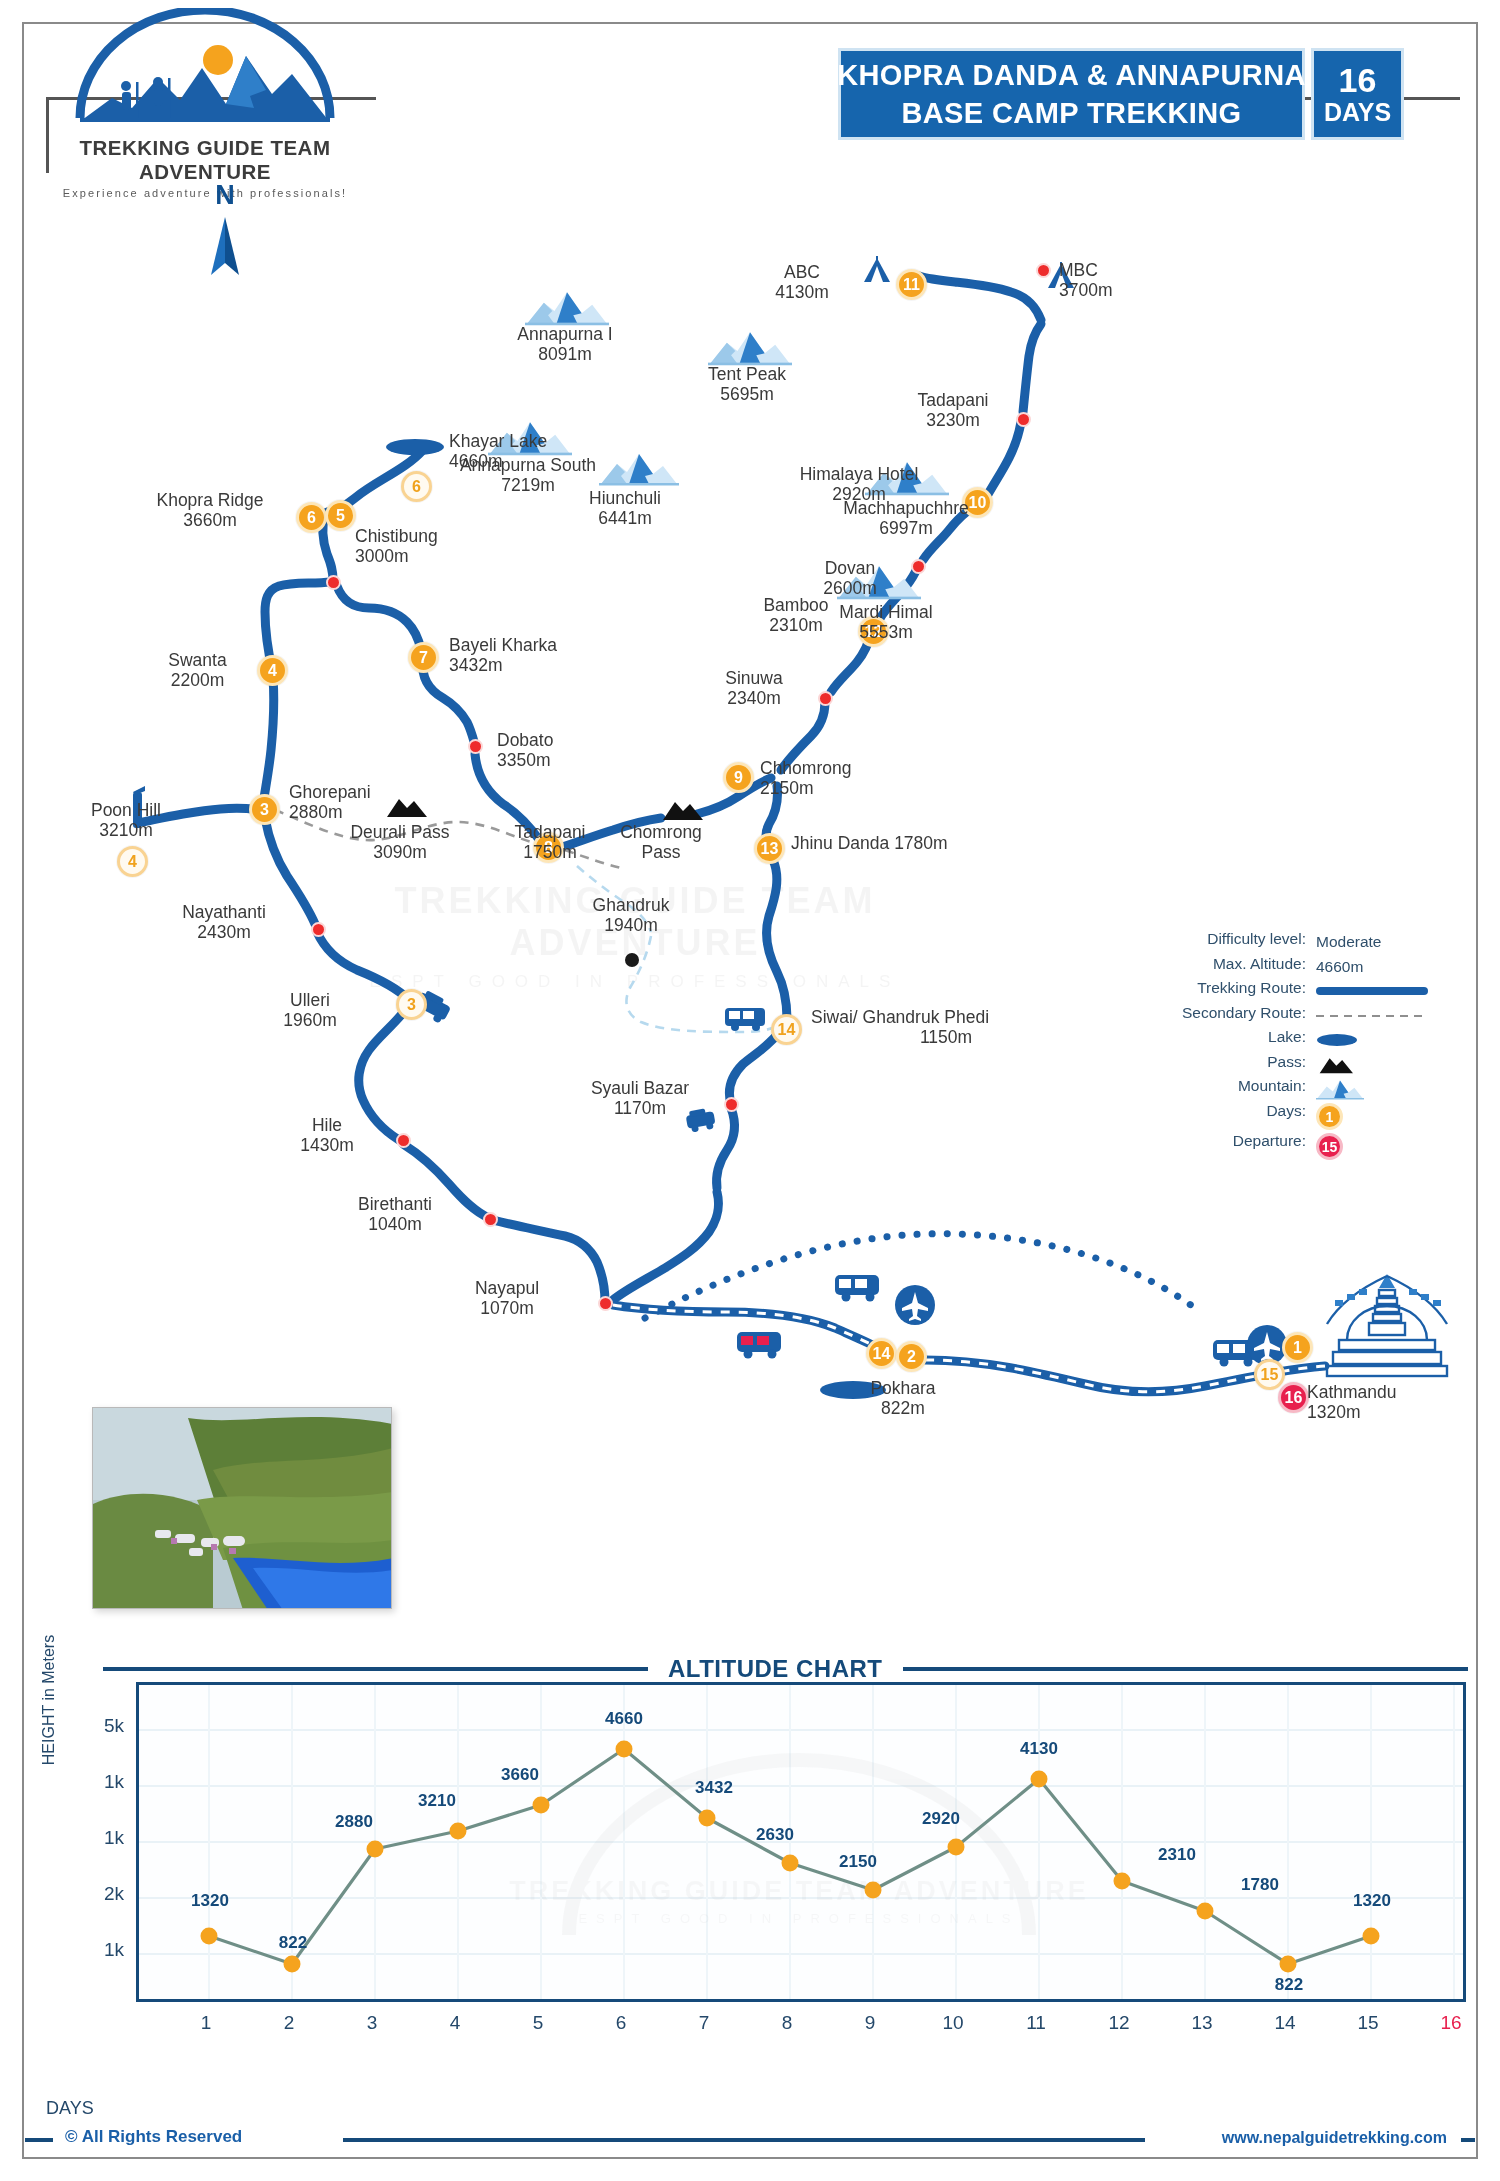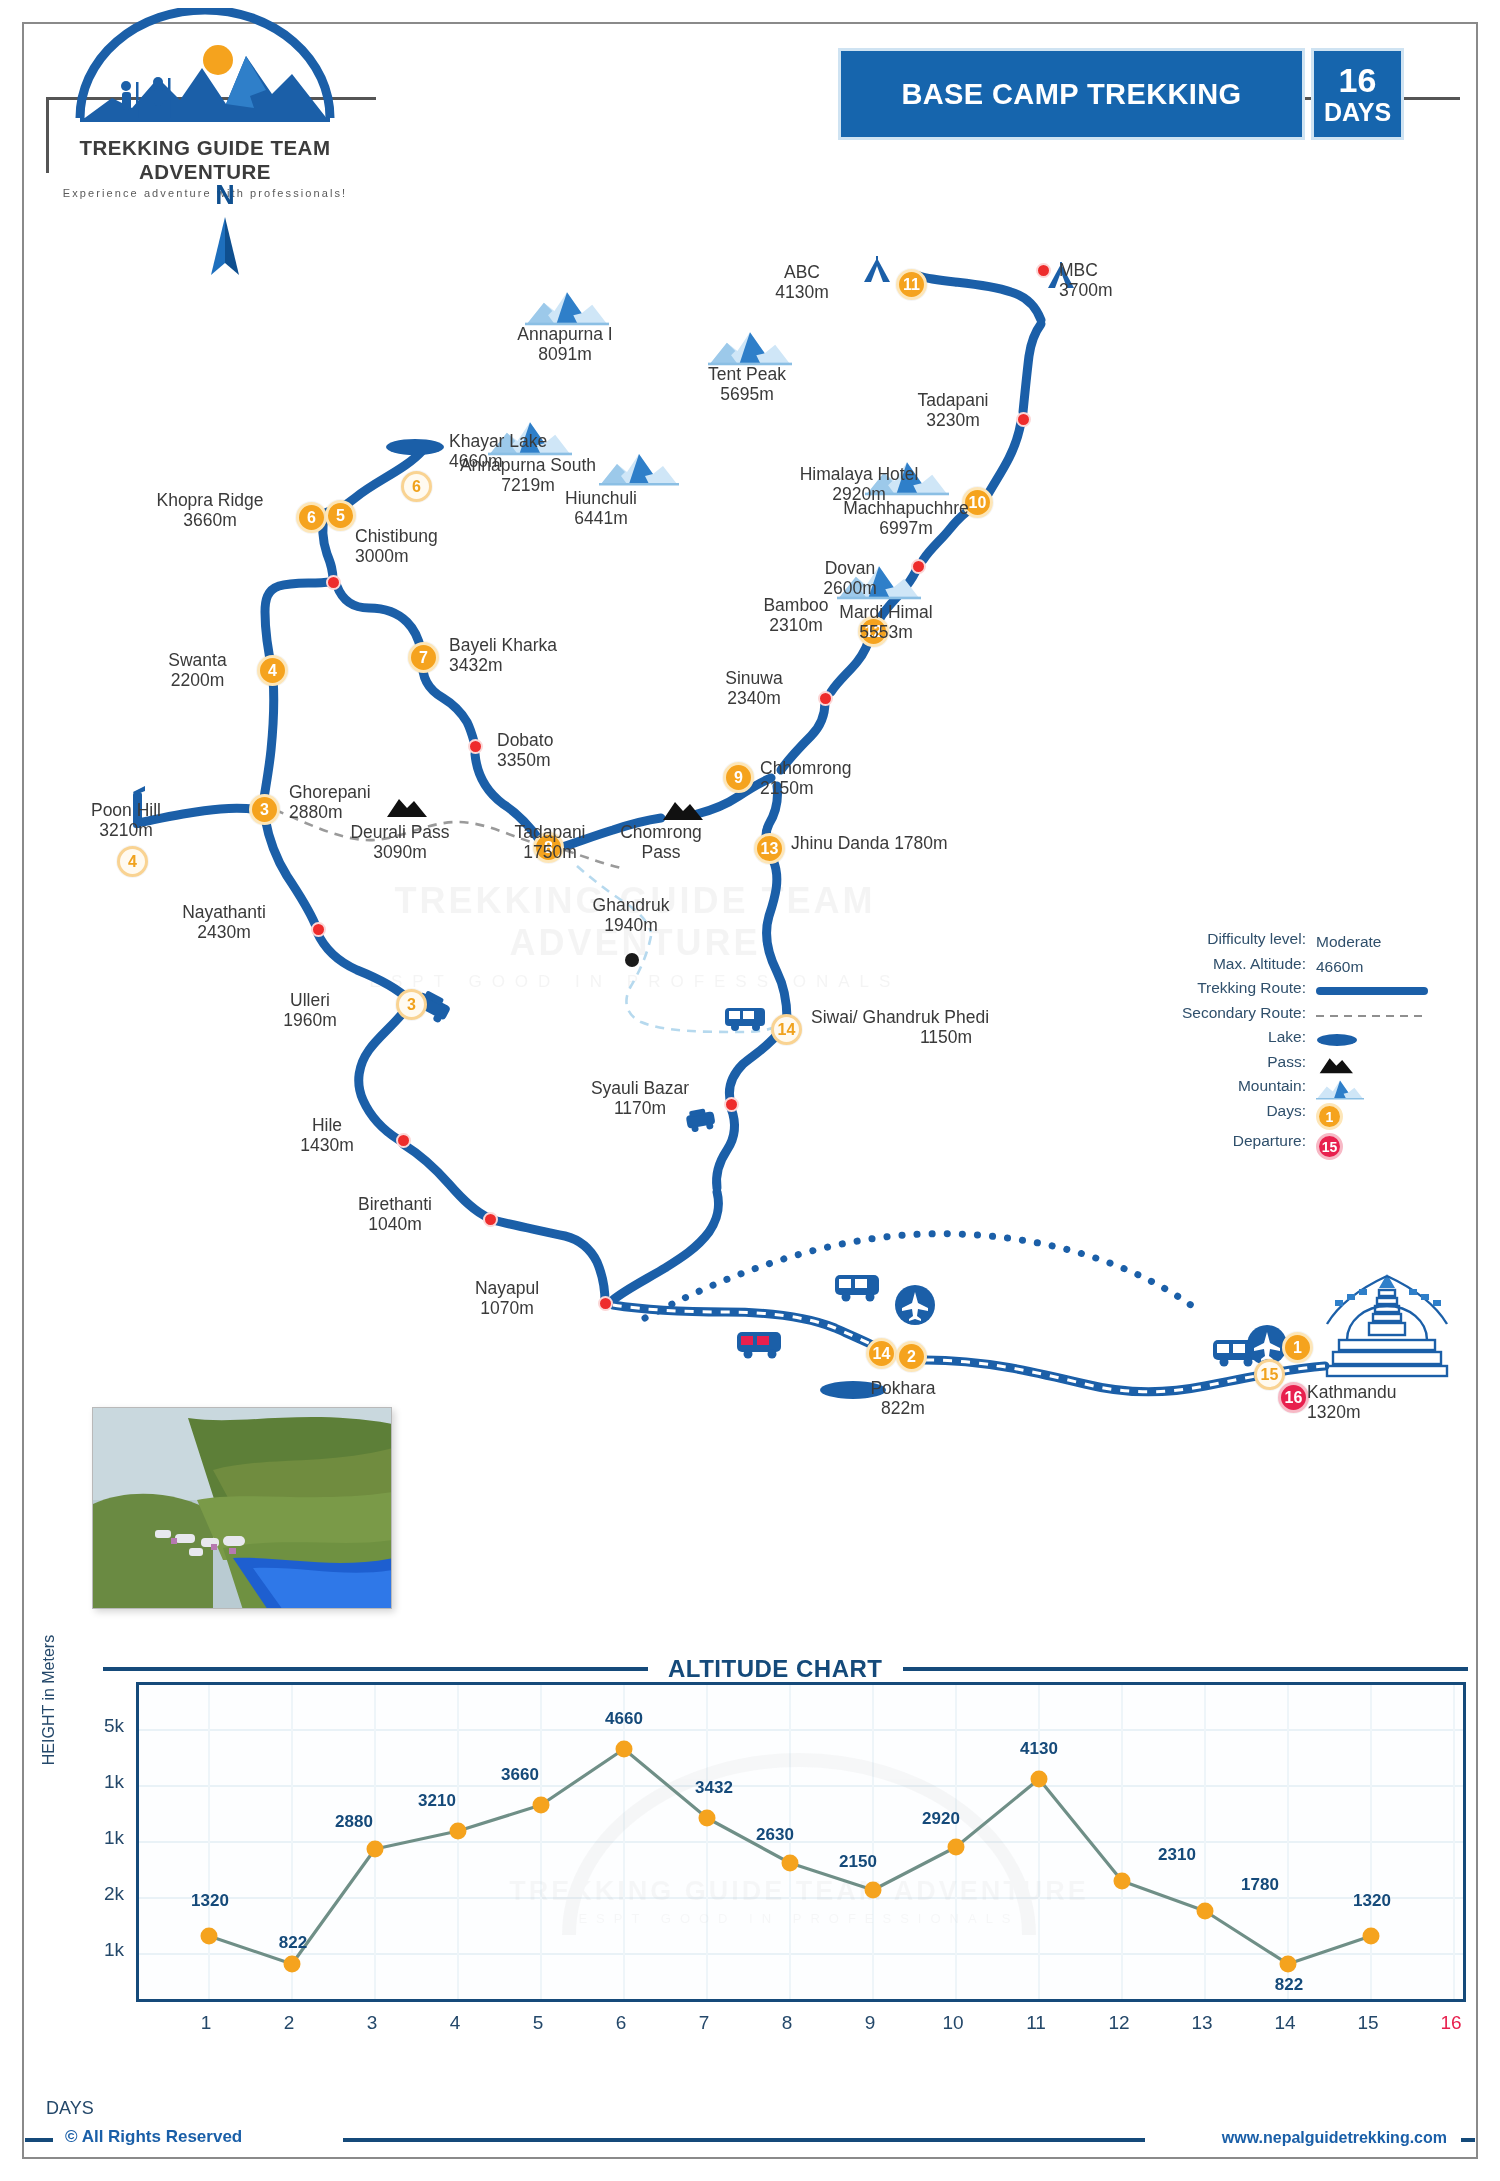--- a/index.html
+++ b/index.html
@@ -184,20 +184,21 @@
         <rect x="121" y="96" width="5" height="17"></rect>
       <rect x="128" y="70" width="2.5" height="44"></rect>
     </g>
     <rect x="40" y="110" width="250" height="4" fill="#1b5fa8"></rect>
   </svg>
   <div class="logo-title">TREKKING GUIDE TEAM ADVENTURE</div>
   <div class="logo-sub">Experience adventure with professionals!</div>
 </div>
 
 <div id="title-banner">
+  <div class="tline">KHOPRA DANDA &amp; ANNAPURNA</div>
   <div class="tline">BASE CAMP TREKKING</div>
 </div>
 <div id="days-badge">
   <div class="dnum">16</div>
   <div class="dlbl">DAYS</div>
 </div>
 
 <div id="map-area">
 
   <div id="watermark">
@@ -459,21 +460,21 @@
     <div>8091m</div>
   </div>
   <div class="mlabel" style="left:662px;top:214px;width:120px">
     <div>Tent Peak</div>
     <div>5695m</div>
   </div>
   <div class="mlabel" style="left:413px;top:305px;width:180px">
     <div>Annapurna South</div>
     <div>7219m</div>
   </div>
-  <div class="mlabel" style="left:516px;top:338px;width:120px">
+  <div class="mlabel" style="left:540px;top:338px;width:120px">
     <div>Hiunchuli</div>
     <div>6441m</div>
   </div>
   <div class="mlabel" style="left:790px;top:348px;width:182px">
     <div>Machhapuchhre</div>
     <div>6997m</div>
   </div>
   <div class="mlabel" style="left:770px;top:452px;width:182px">
     <div>Mardi Himal</div>
     <div>5553m</div>

